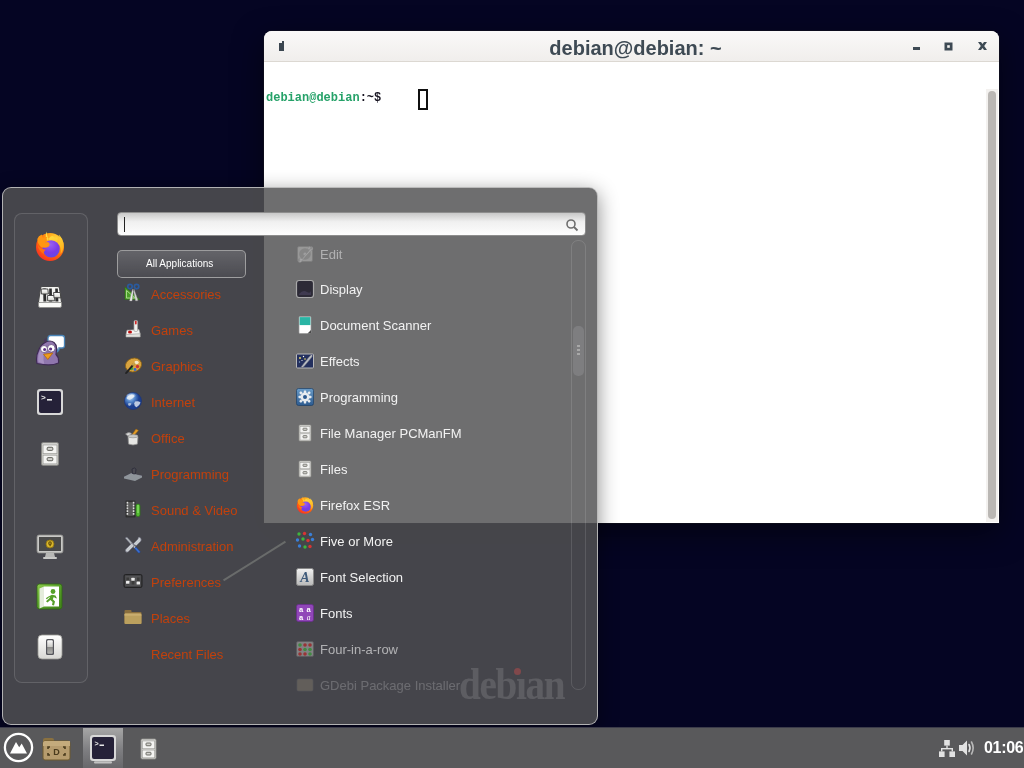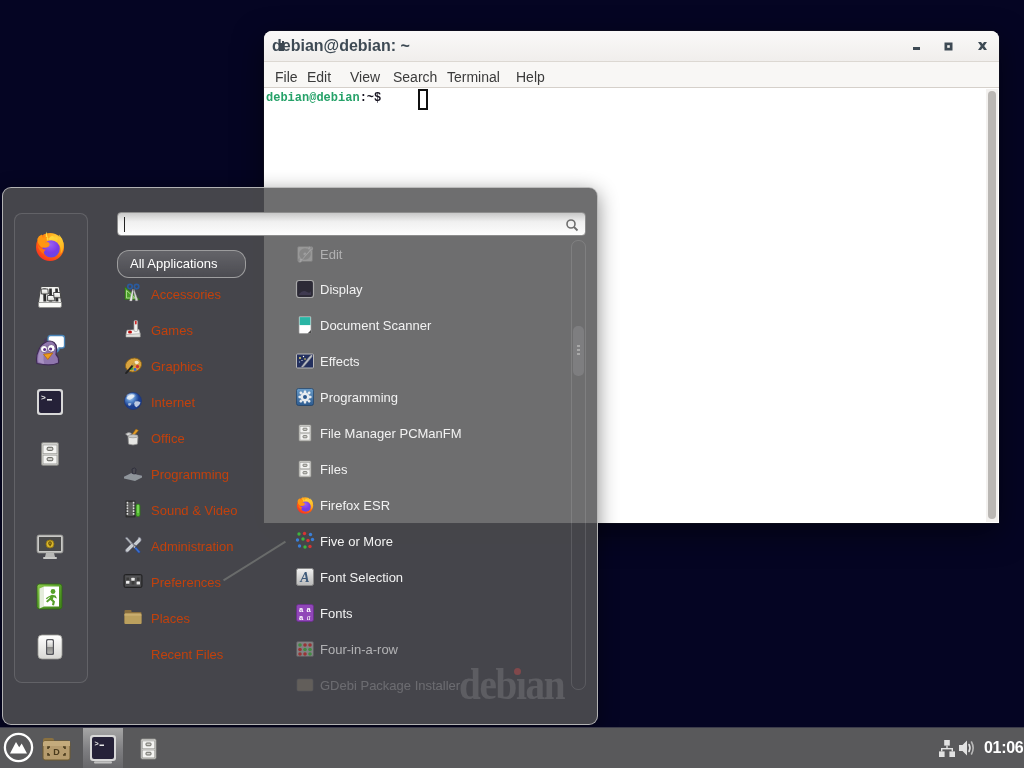--- a/index.html
+++ b/index.html
@@ -2,40 +2,40 @@
 <html><head>
 <meta charset="utf-8">
 <style>
 * { margin:0; padding:0; box-sizing:border-box; }
 html,body { width:1024px; height:768px; overflow:hidden; background:#050523; font-family:"Liberation Sans", sans-serif; }
 #desktop { position:relative; width:1024px; height:768px; background:#050523; }
 
 
 #term { position:absolute; left:264px; top:31px; width:735px; height:492px; background:#ffffff; border-radius:8px 8px 0 0; box-shadow:0 0 0 1px rgba(20,20,30,0.55), 0 10px 30px rgba(0,0,0,0.5); }
 #titlebar { position:absolute; left:0; top:0; width:100%; height:31px; background:linear-gradient(#faf9f8,#f0eeec); border-bottom:1px solid #dcd8d2; border-radius:8px 8px 0 0; }
-#wtitle { position:absolute; left:8px; right:0; top:6px; text-align:left; font-size:16px; font-weight:bold; color:#3e4a54; }
+#wtitle { position:absolute; left:8px; right:0; top:6px; text-align:center; font-size:20px; font-weight:bold; color:#3e4a54; }
 #wicon { position:absolute; left:15px; top:12px; width:5px; height:8px; background:#3b4650; }
 #wicon:after { content:""; position:absolute; left:3px; top:-2px; width:2px; height:2px; background:#3b4650; }
 .wbtn { position:absolute; top:0; width:24px; height:31px; }
 #menubar { position:absolute; left:0; top:31px; width:100%; height:26px; background:#f8f7f5; border-bottom:1px solid #d5d0ca; }
 .mi { position:absolute; top:7px; font-size:14px; color:#3b3b3b; }
 #tcontent { position:absolute; left:0; top:58px; width:100%; height:434px; background:#fff; }
 #prompt { position:absolute; left:2px; top:2px; font-family:"Liberation Mono", monospace; font-size:12px; font-weight:bold; color:#171421; white-space:pre; }
 #prompt .g { color:#26a269; }
 #cursor { position:absolute; left:154px; top:0px; width:10px; height:21px; border:2px solid #101010; background:#fff; }
 #tscroll { position:absolute; right:1px; top:0px; width:12px; height:433px; background:#f3f1ef; }
 #tscroll .thumb { position:absolute; left:2px; top:2px; width:8px; height:428px; background:#bab7b4; border-radius:5px; }
 
 
 #menu { position:absolute; left:2px; top:187px; width:596px; height:538px; background:rgba(82,82,84,0.84); border:1px solid rgba(205,205,205,0.8); border-radius:9px; box-shadow:0 5px 20px rgba(0,0,0,0.45); }
 #sidebarbox { position:absolute; left:11px; top:25px; width:74px; height:470px; border:1px solid rgba(255,255,255,0.14); border-radius:8px; background:rgba(255,255,255,0.025); }
 .sic { position:absolute; left:47px; }
 #search { position:absolute; left:114px; top:24px; width:469px; height:24px; border:1px solid #8d8d8d; border-radius:4px; background:linear-gradient(#c8c8c8,#f0f0f0 40%,#fdfdfd); }
 #search .tc { position:absolute; left:6px; top:4px; width:1px; height:15px; background:#222; }
-#allapps { position:absolute; left:114px; top:62px; width:129px; height:28px; border:1px solid rgba(170,170,170,0.85); border-radius:12px; background:linear-gradient(rgba(255,255,255,0.17),rgba(255,255,255,0.04)); color:#ffffff; font-size:13px; line-height:26px; padding-left:12px; }
+#allapps { position:absolute; left:114px; top:62px; width:129px; height:28px; border:1px solid rgba(170,170,170,0.85); border-radius:5px; background:linear-gradient(rgba(255,255,255,0.17),rgba(255,255,255,0.04)); color:#ffffff; font-size:10px; line-height:26px; padding-left:28px; }
 .cat { position:absolute; left:120px; height:24px; }
 .cat .lb { position:absolute; left:28px; top:4px; font-size:13px; color:#c2410c; white-space:nowrap; }
 .app { position:absolute; left:292px; height:24px; }
 .app .lb { position:absolute; left:25px; top:3px; font-size:13px; color:#f2f2f2; white-space:nowrap; }
 .icon20 { position:absolute; left:0; top:0; width:20px; height:20px; }
 #scrolltrack { position:absolute; left:568px; top:52px; width:15px; height:450px; border:1px solid rgba(255,255,255,0.12); border-radius:7px; }
 #scrollthumb { position:absolute; left:1px; top:85px; width:11px; height:50px; background:#7e7e80; border-radius:5px; }
 #scrollthumb:after { content:""; position:absolute; left:4px; top:19px; width:3px; height:2px; background:#a8a8a8; box-shadow:0 4px 0 #a8a8a8, 0 8px 0 #a8a8a8; }
 #watermark { position:absolute; left:456px; top:470px; font-family:"Liberation Serif", serif; font-weight:bold; font-size:45px; letter-spacing:-1.5px; color:rgba(255,255,255,0.13); transform:scaleX(0.87); transform-origin:0 0; }
 #reddot { position:absolute; left:511px; top:480px; width:7px; height:7px; border-radius:50%; background:rgba(190,75,75,0.5); }
@@ -87,28 +87,20 @@
         </svg>
       <svg class="wbtn" style="left:672px" width="24" height="31">
           <rect x="8.5" y="11.5" width="8" height="8" fill="#3e4a54"></rect>
           <rect x="11.2" y="14.2" width="2.6" height="2.6" fill="#f5f4f2"></rect>
         </svg>
       <svg class="wbtn" style="left:706px" width="24" height="31">
           <path d="M8 11 L11 11 L12.5 13 L14 11 L17 11 L14.2 15 L17 19 L14 19 L12.5 17 L11 19 L8 19 L10.8 15 Z" fill="#3e4a54"></path>
           <rect x="11" y="13.7" width="3" height="2.6" fill="#3e4a54"></rect>
         </svg>
     </div>
-    <div id="menubar">
-      <span class="mi" style="left:11px">File</span>
-      <span class="mi" style="left:43px">Edit</span>
-      <span class="mi" style="left:86px">View</span>
-      <span class="mi" style="left:129px">Search</span>
-      <span class="mi" style="left:183px">Terminal</span>
-      <span class="mi" style="left:252px">Help</span>
-    </div>
     <div id="tcontent">
       <div id="prompt"><span class="g">debian@debian</span>:~$ </div>
       <div id="cursor"></div>
       <div id="tscroll">
           <div class="thumb"></div>
         </div>
     </div>
   </div>
 
   <div id="menu">

